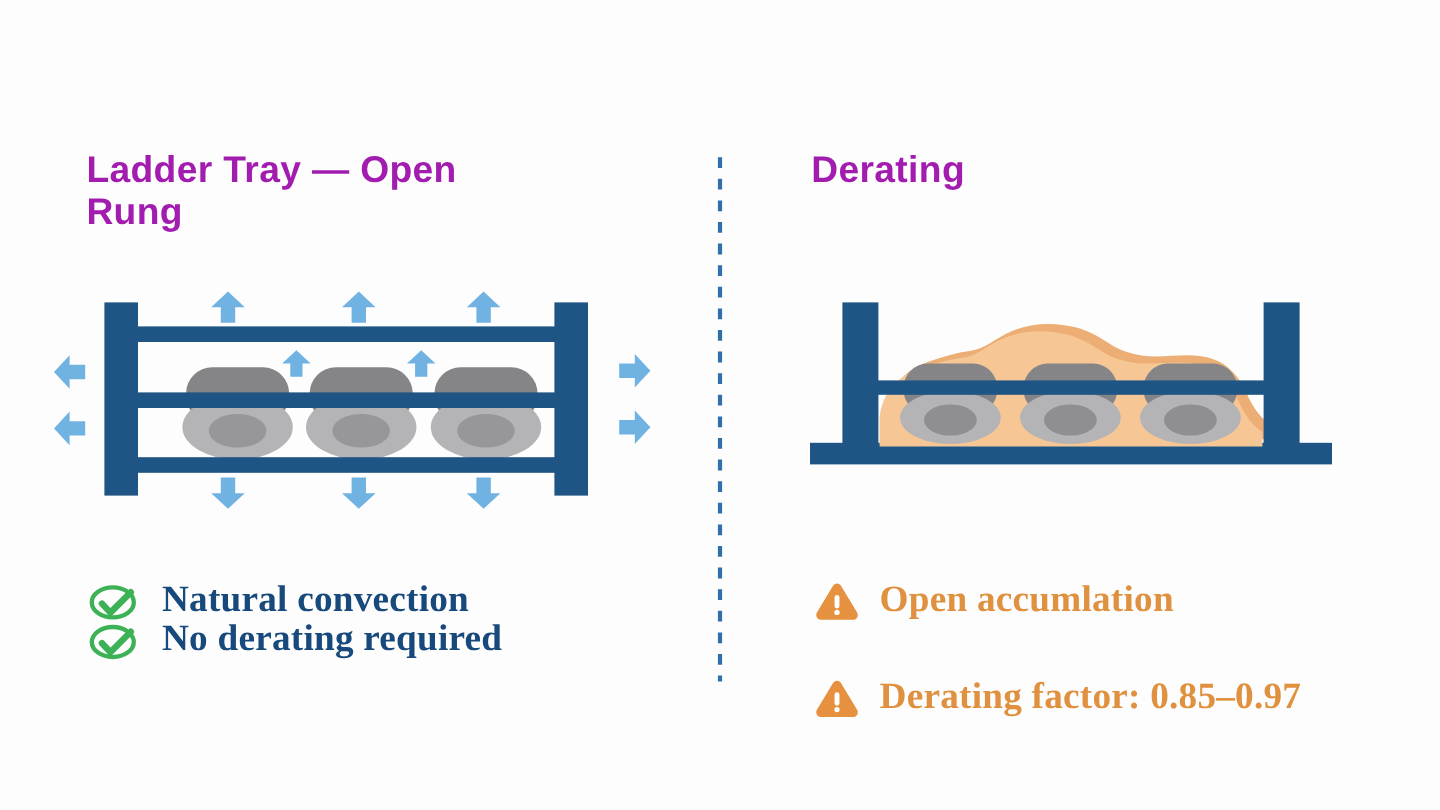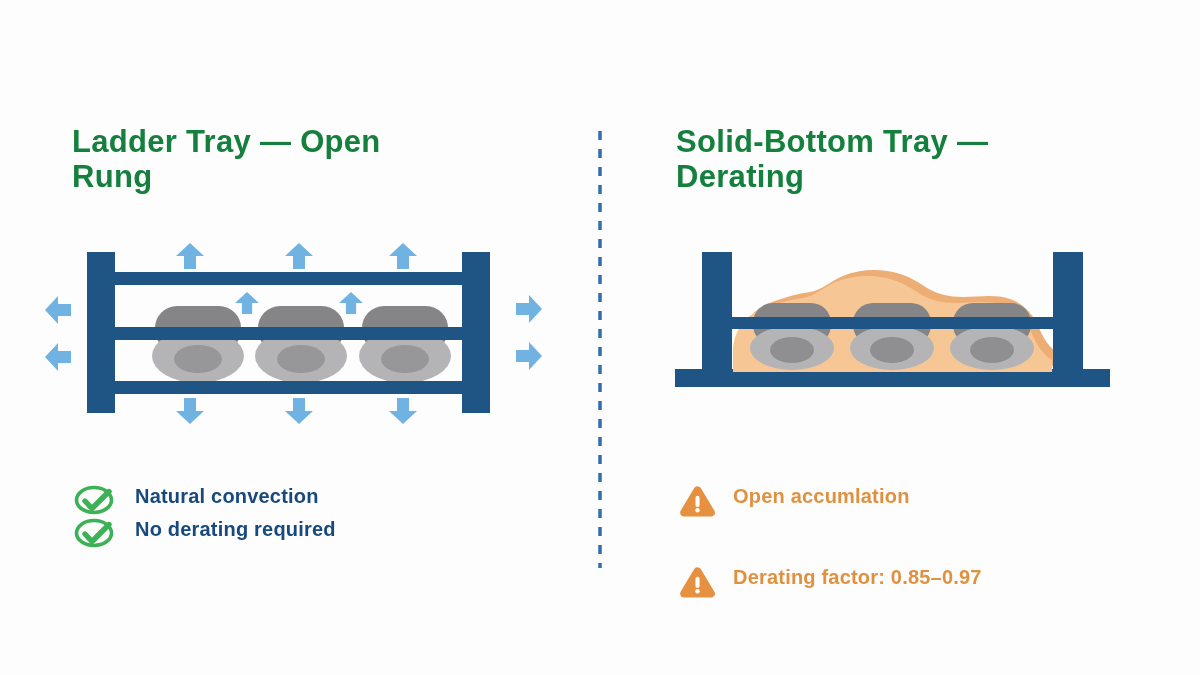--- a/index.html
+++ b/index.html
@@ -8,30 +8,31 @@
     width:1200px;height:675px;
     background:#fdfdfd;
     overflow:hidden;
     font-family:"Liberation Sans", sans-serif;
   }
   .art{position:absolute;left:0;top:0;width:1200px;height:675px;display:block;}
   .title{
     position:absolute;
     font-size:31px;font-weight:700;
     line-height:35px;letter-spacing:.3px;
-    color:#15803d;
+    color:#a21caf;
     white-space:nowrap;
   }
   .title span{display:block;}
   .bullet{
     position:absolute;
-    display:flex;align-items:flex-start;
+    display:flex;align-items:flex-end;
     height:32px;
-    font-size:20px;font-weight:700;letter-spacing:.2px;
+    font-size:31px;font-weight:700;letter-spacing:.2px;
     white-space:nowrap;
+    font-family:Liberation Serif, serif;
   }
   .bullet.good{color:#17497c;}
   .bullet.bad{color:#e09140;}
   .bullet svg{flex:0 0 auto;}
   .bullet.good svg{margin-right:19px;}
   .bullet.bad svg{margin-right:12px;}
 </style>
 </head>
 <body>
 
@@ -121,21 +122,20 @@
       <rect x="1053" y="252" width="30" height="120" fill="#1f5585"></rect>
     </g>
   </svg>
 
   <div class="title" style="left:72px;top:124px;">
     <span>Ladder Tray — Open</span>
     <span>Rung</span>
   </div>
 
   <div class="title" style="left:676px;top:124px;">
-    <span>Solid-Bottom Tray —</span>
     <span>Derating</span>
   </div>
 
   <div class="bullet good" style="left:72px;top:485px;">
     <svg width="44" height="30" viewBox="-22 -15 44 30">
       <ellipse cx="0" cy="0" rx="17.5" ry="12.5" fill="none" stroke="#3db155" stroke-width="3.6"></ellipse>
       <path d="M-9,1 L-2,8.5 L15,-8.5" fill="none" stroke="#3db155" stroke-width="5.4" stroke-linecap="round" stroke-linejoin="round"></path>
     </svg>
     <span>Natural convection</span>
   </div>

